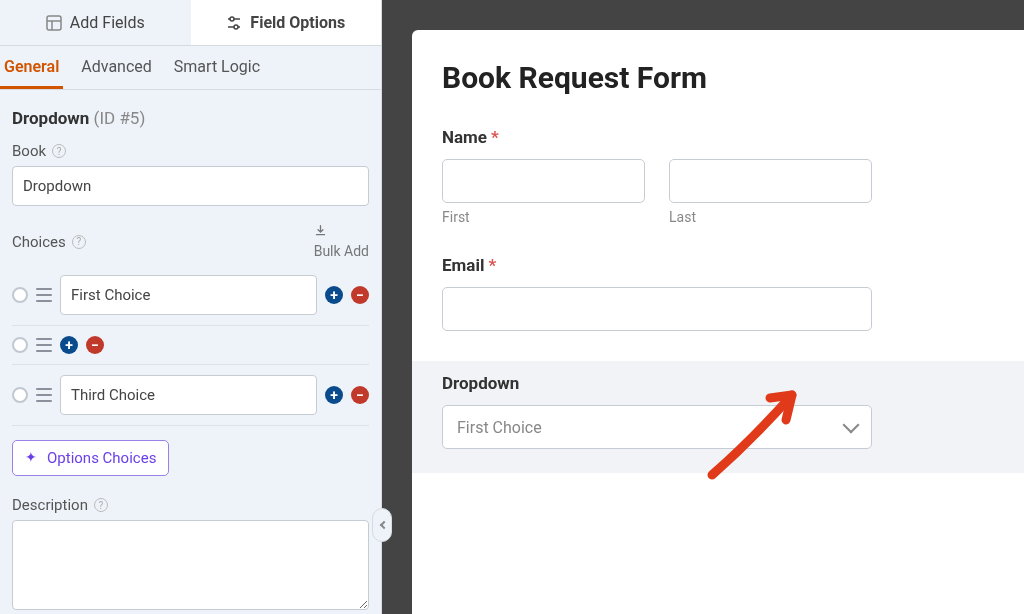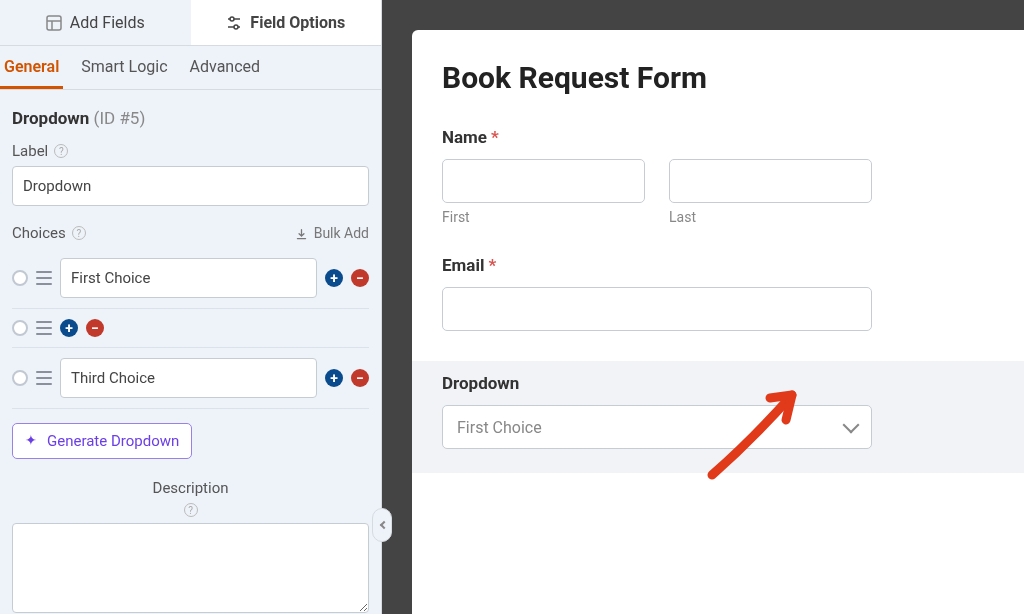--- a/index.html
+++ b/index.html
@@ -11,34 +11,34 @@
   .sub-tabs { display: flex; height: 44px; border-bottom: 1px solid #d6dbe1; padding: 0 0; gap: 14px; align-items: flex-end; }
   .sub-tab { padding: 10px 4px 10px 4px; font-size: 16px; color: #555; cursor: pointer; border-bottom: 3px solid transparent; }
   .sub-tab.active { color: #d35400; font-weight: 600; border-bottom: 3px solid #d35400; }
   .panel-body { padding: 12px 12px 12px 12px; flex: 1; overflow: hidden; }
   .field-title-row { margin: 6px 0 14px 0; font-size: 17px; color: #333; }
   .field-title-row .muted { color: #888; }
   .form-section-label { font-size: 15px; color: #555; margin-bottom: 6px; display: flex; align-items: center; gap: 6px; }
   .help-icon { width: 14px; height: 14px; border: 1px solid #bbb; border-radius: 50%; display: inline-flex; align-items: center; justify-content: center; font-size: 10px; color: #aaa; }
   .text-input { width: 100%; height: 40px; border: 1px solid #c6ccd4; border-radius: 4px; padding: 0 10px; font-size: 15px; color: #444; background: #fff; }
   .choices-header { display: flex; justify-content: space-between; align-items: center; margin: 18px 0 6px 0; }
-  .bulk-add { font-size: 14px; color: #777; display: inline-flex; align-items: flex-end; gap: 6px; cursor: pointer; }
+  .bulk-add { font-size: 14px; color: #777; display: inline-flex; align-items: flex-start; gap: 6px; cursor: pointer; flex-direction: column; }
   .choice-row { display: flex; align-items: center; gap: 8px; padding: 10px 0; border-bottom: 1px solid #dce2ea; }
   .choice-row:last-of-type { border-bottom: none; }
   .radio-dot { width: 16px; height: 16px; border: 2px solid #c1c8d1; border-radius: 50%; background: #fff; cursor: pointer; flex-shrink: 0; }
   .drag-handle { width: 16px; height: 14px; display: flex; flex-direction: column; justify-content: space-between; cursor: grab; flex-shrink: 0; }
   .drag-handle span { height: 2px; background: #8a919c; border-radius: 1px; }
   .choice-input { flex: 1; height: 40px; border: 1px solid #c6ccd4; border-radius: 4px; padding: 0 10px; font-size: 15px; color: #444; background: #fff; }
   .circle-btn { width: 18px; height: 18px; border-radius: 50%; display: inline-flex; align-items: center; justify-content: center; font-size: 14px; font-weight: 700; color: #fff; cursor: pointer; flex-shrink: 0; line-height: 1; }
   .circle-btn.add { background: #0a4b8e; }
   .circle-btn.remove { background: #c0392b; }
   .generate-btn { margin-top: 14px; border: 1px solid #9a81e6; color: #6b3fe6; background: #fff; border-radius: 5px; padding: 8px 12px; font-size: 15px; display: inline-flex; align-items: center; gap: 8px; cursor: pointer; }
   .sparkle { width: 14px; height: 14px; display: inline-block; position: relative; }
   .sparkle::before { content: "✦"; color: #6b3fe6; font-size: 14px; position: absolute; left: 0; top: -2px; }
-  .description-label { margin-top: 20px; margin-bottom: 6px; flex-direction: column; }
+  .description-label { margin-top: 20px; margin-bottom: 6px; }
   .textarea { width: 100%; height: 90px; border: 1px solid #c6ccd4; border-radius: 4px; padding: 8px 10px; font-size: 15px; color: #444; background: #fff; resize: both; }
   .canvas-wrap { flex: 1; position: relative; }
   .canvas-bg { position: absolute; inset: 0; background: #444; }
   .form-canvas { position: absolute; left: 30px; top: 30px; right: 0; bottom: 0; background: #fff; border-top-left-radius: 6px; padding: 30px 30px 0 30px; overflow: hidden; }
   .form-title { font-size: 30px; font-weight: 700; color: #222; margin-bottom: 32px; }
   .field-block { margin-bottom: 30px; }
   .field-label { font-size: 17px; font-weight: 700; color: #333; margin-bottom: 12px; }
   .req-star { color: #d9534f; margin-left: 4px; }
   .name-cols { display: flex; gap: 24px; }
   .name-col { flex: 1; }
@@ -72,32 +72,32 @@
           <circle cx="6" cy="4" r="2" fill="#fff" stroke="#444" stroke-width="1.5"></circle>
           <line x1="2" y1="12" x2="14" y2="12" stroke="#444" stroke-width="1.5"></line>
           <circle cx="10" cy="12" r="2" fill="#fff" stroke="#444" stroke-width="1.5"></circle>
         </svg>
       <span>Field Options</span>
     </div>
   </div>
 
   <div class="sub-tabs">
     <div class="sub-tab active">General</div>
+    <div class="sub-tab">Advanced</div>
     <div class="sub-tab">Smart Logic</div>
-    <div class="sub-tab">Advanced</div>
   </div>
 
   <div class="panel-body">
     <div class="field-title-row">
       <strong>Dropdown</strong>
       <span class="muted">(ID #5)</span>
     </div>
 
     <div class="form-section-label">
-      <span>Label</span>
+      <span>Book</span>
       <span class="help-icon">?</span>
     </div>
     <input class="text-input" value="Dropdown" style="">
 
     <div class="choices-header">
       <div class="form-section-label" style="margin-bottom:0">
         <span>Choices</span>
         <span class="help-icon">?</span>
       </div>
       <div class="bulk-add">
@@ -136,21 +136,21 @@
           <span></span>
           <span></span>
         </span>
       <input class="choice-input" value="Third Choice" style="">
       <span class="circle-btn add">+</span>
       <span class="circle-btn remove">−</span>
     </div>
 
     <button class="generate-btn">
       <span class="sparkle"></span>
-      <span>Generate Dropdown</span>
+      <span>Options Choices</span>
     </button>
 
     <div class="form-section-label description-label">
       <span>Description</span>
       <span class="help-icon">?</span>
     </div>
     <textarea class="textarea" style=""></textarea>
 
     
   </div>

